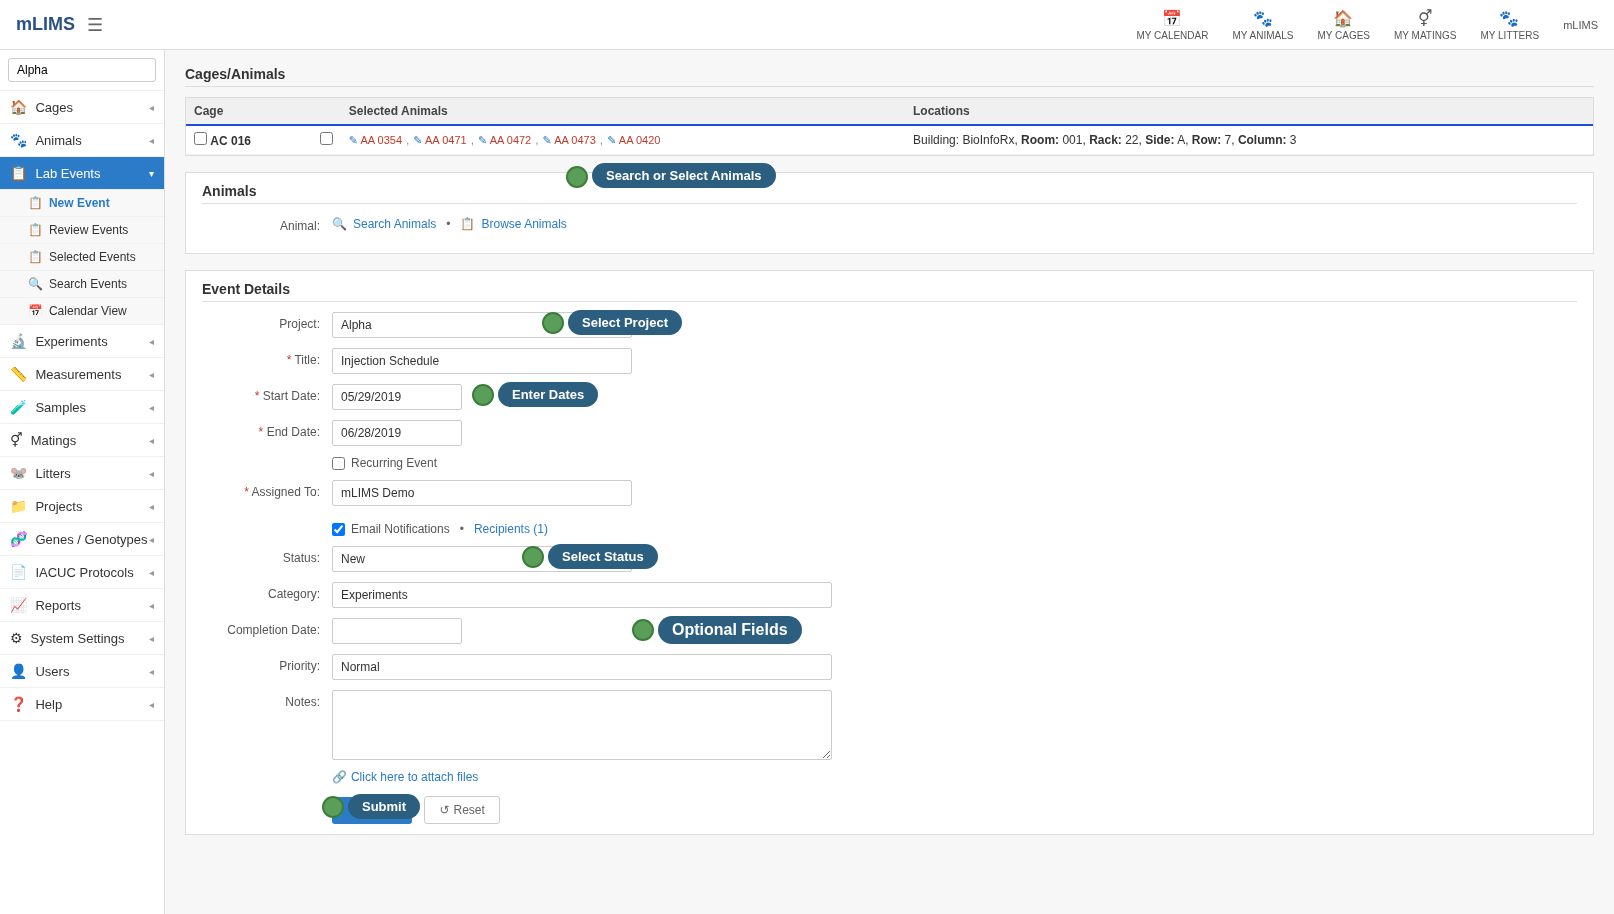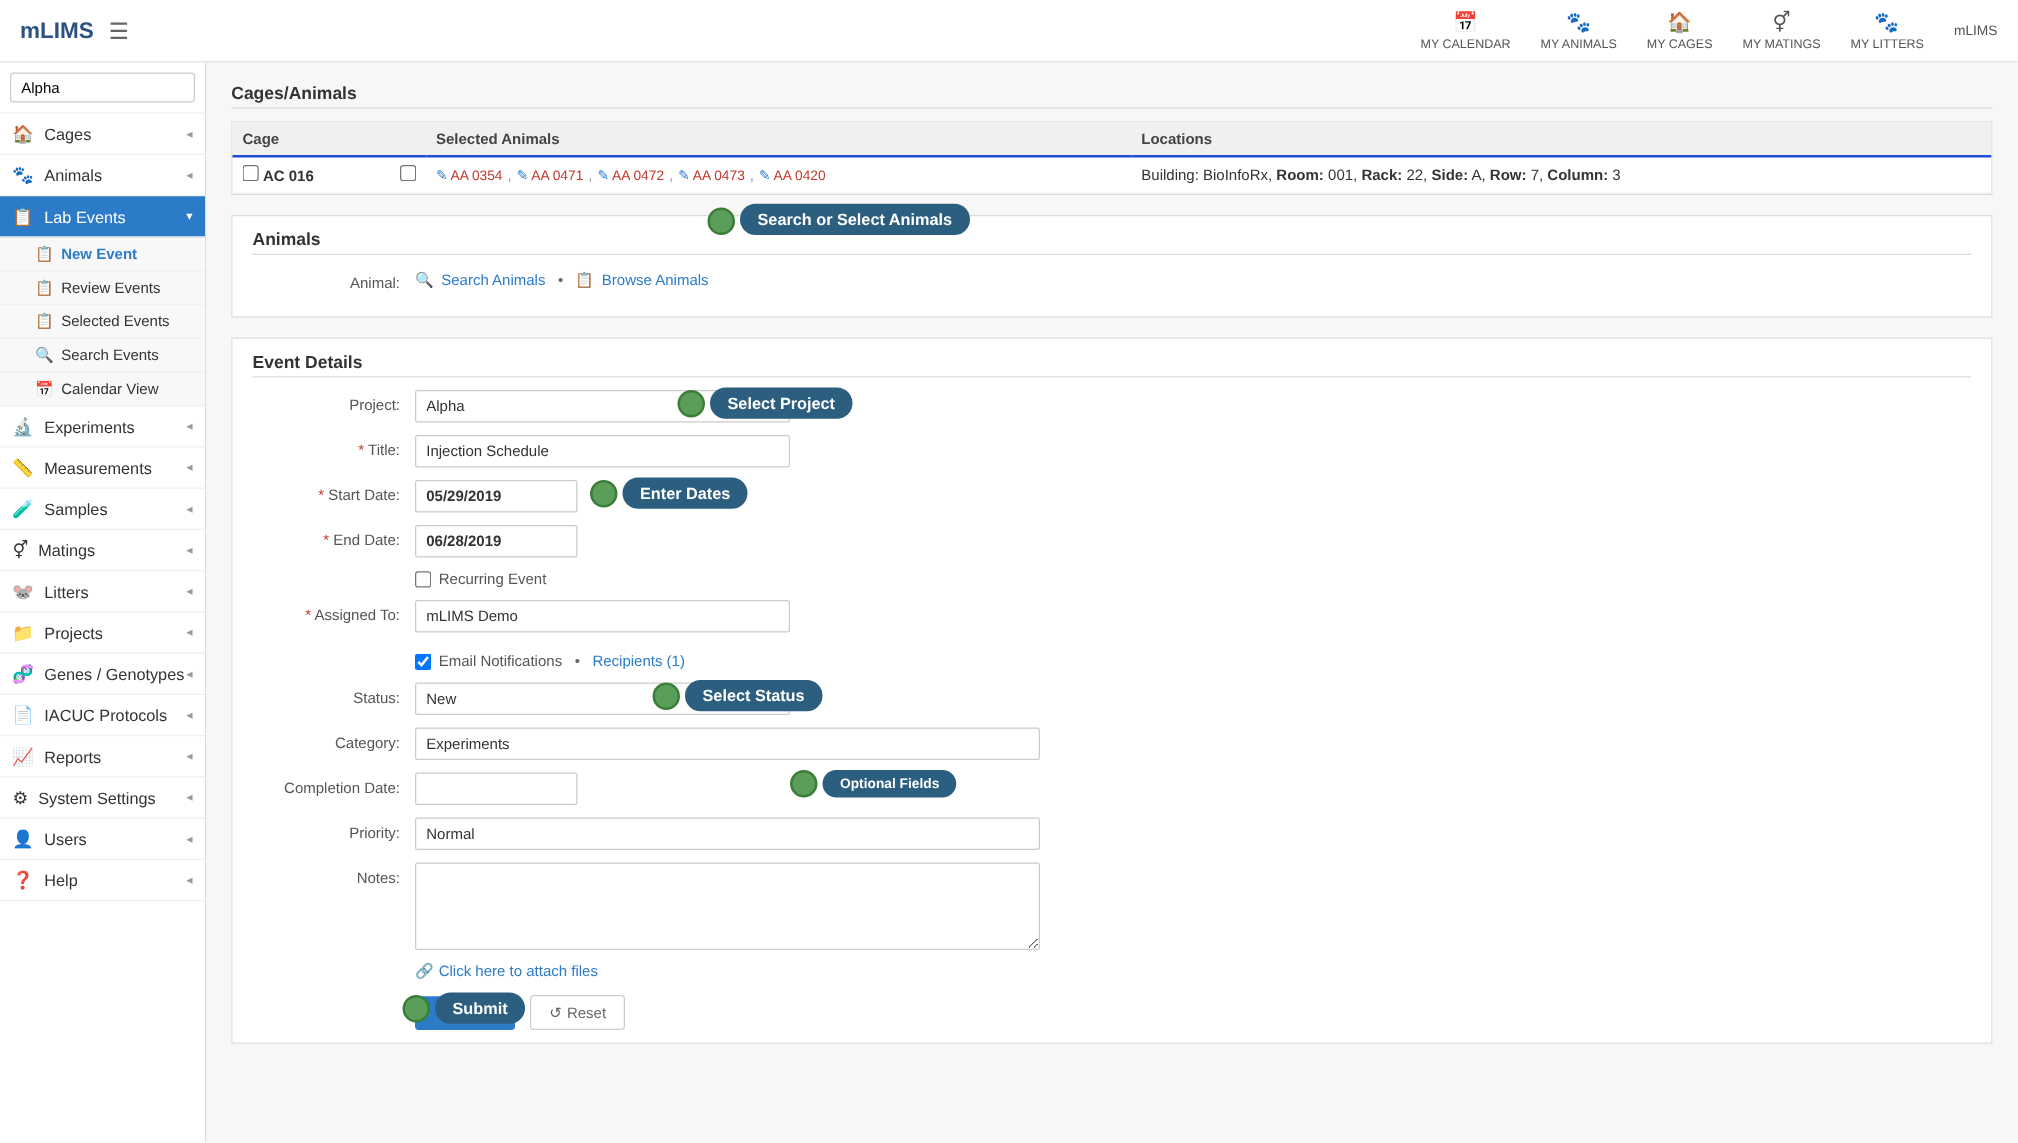--- a/index.html
+++ b/index.html
@@ -44,21 +44,21 @@
     td { padding: 6px 8px; border-bottom: 1px solid #f0f0f0; vertical-align: middle; }
     .cage-id { color: #333; font-weight: bold; }
     .animal-tag { color: #c0392b; font-size: 11px; cursor: pointer; text-align: right; }
     .animal-tag::before { content: '✎ '; color: #2b7bc8; }
     .form-row { display: flex; align-items: flex-start; margin-bottom: 10px; }
     .form-label { width: 130px; text-align: right; padding-right: 12px; padding-top: 5px; color: #555; font-size: 12px; flex-shrink: 0; }
     .form-label.required::before { content: '* '; color: #c0392b; }
     .form-control { border: 1px solid #ccc; border-radius: 2px; padding: 4px 8px; font-size: 12px; color: #333; }
     input.form-control { height: 26px; }
     .input-wide { width: 300px; }
-    .input-medium { width: 130px; font-weight: bold; }
+    .input-medium { width: 130px; }
     .input-full { width: 500px; }
     textarea.form-control { width: 500px; height: 70px; resize: vertical; }
     .form-check { display: flex; align-items: center; gap: 6px; font-size: 12px; color: #555; }
     .link { color: #2b7bc8; cursor: pointer; text-decoration: none; font-size: 12px; }
     .divider-link { color: #666; margin: 0 4px; }
     .animal-links { display: flex; gap: 6px; align-items: center; padding-top: 3px; }
 
     
     .btn-submit { background: #2b7bc8; color: #fff; border: none; border-radius: 3px; padding: 6px 20px; cursor: pointer; font-size: 13px; }
     .btn-reset { background: #fff; color: #666; border: 1px solid #ccc; border-radius: 3px; padding: 6px 14px; cursor: pointer; font-size: 12px; display: flex; align-items: center; gap: 4px; }
@@ -396,21 +396,21 @@
             <div class="form-label">Category:</div>
             <input type="text" class="form-control input-full" value="Experiments" style="">
           </div>
 
           <div class="form-row" style="position:relative;">
             <div class="form-label">Completion Date:</div>
             <input type="text" class="form-control input-medium" value="" style="">
 
             <div style="position:absolute; left:430px; top:-2px; display:flex; align-items:center; gap:4px; z-index:10; pointer-events:none;">
               <div style="width:22px;height:22px;background:#5a9e5a;border-radius:50%;border:2px solid #3a7e3a;flex-shrink:0;"></div>
-              <div style="background:#2c5f7f;color:#fff;border-radius:16px;padding:5px 14px;font-size:11px;font-weight:bold;white-space:nowrap;">Optional Fields</div>
+              <div style="background:#2c5f7f;color:#fff;border-radius:16px;padding:5px 14px;font-size:16px;font-weight:bold;white-space:nowrap;">Optional Fields</div>
             </div>
           </div>
 
           <div class="form-row">
             <div class="form-label">Priority:</div>
             <input type="text" class="form-control input-full" value="Normal" style="">
           </div>
 
           <div class="form-row">
             <div class="form-label">Notes:</div>

